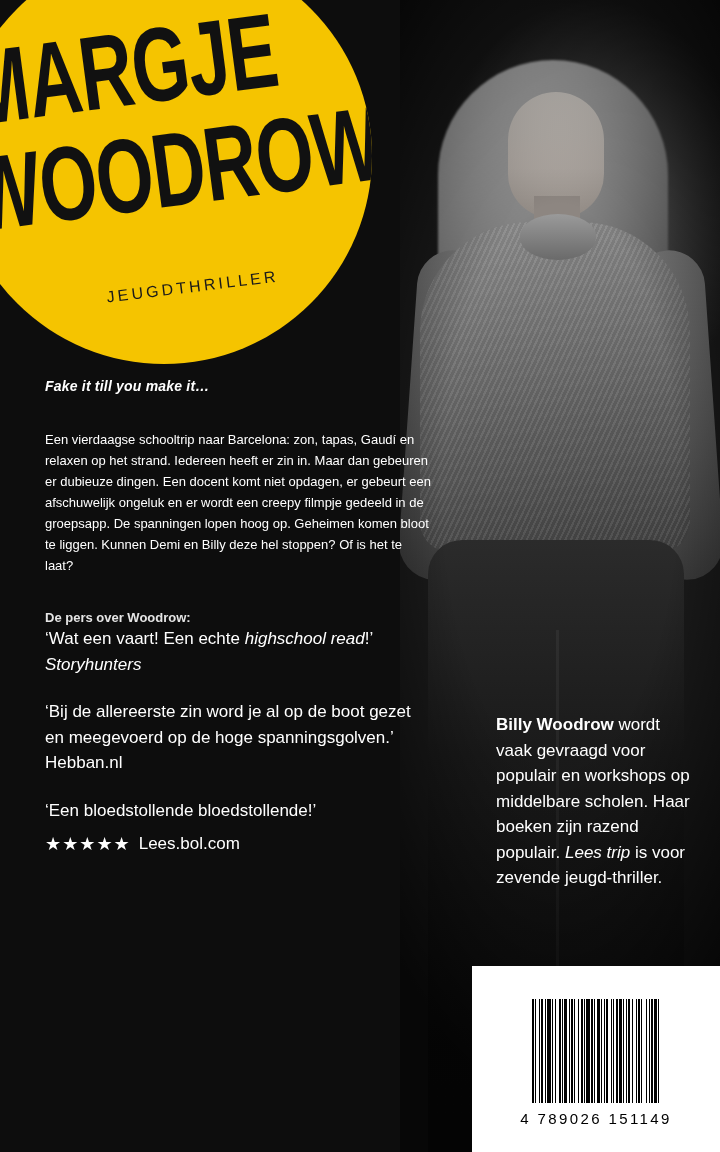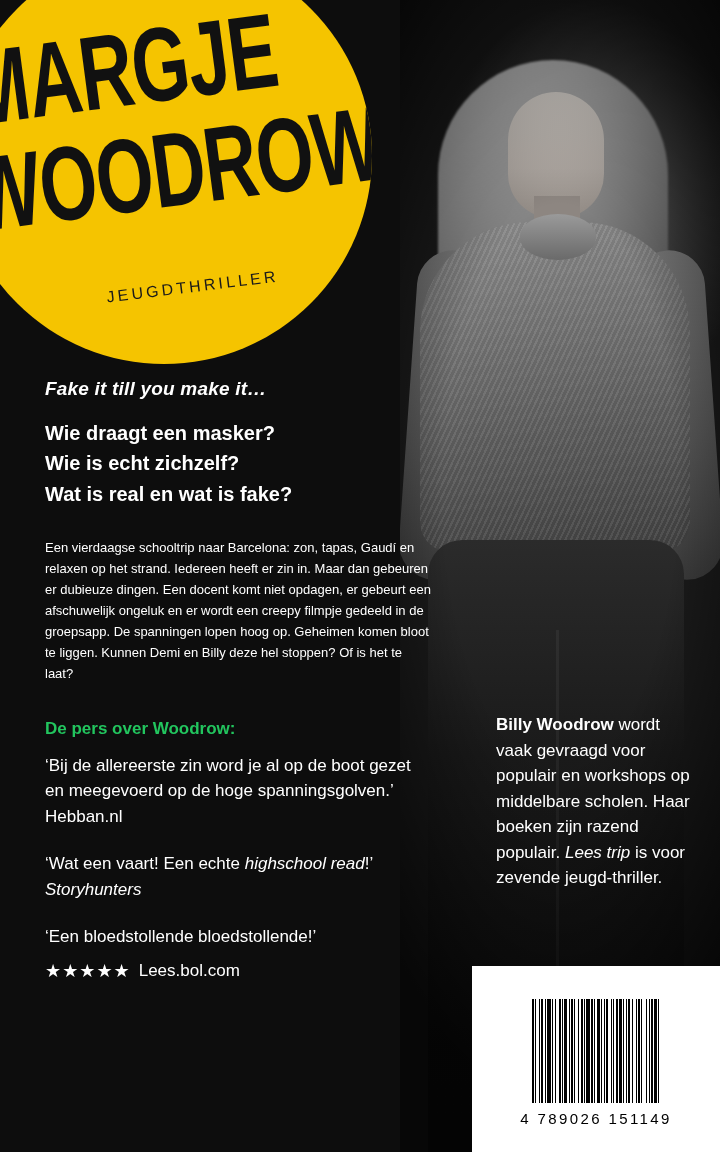--- a/index.html
+++ b/index.html
@@ -166,40 +166,40 @@
   .text-col {
     position: absolute;
     left: 45px;
     top: 378px;
     width: 386px;
     color: #ffffff;
   }
   .tagline {
     font-style: italic;
     font-weight: bold;
-    font-size: 19px;
-    margin-bottom: 18px;
+    font-size: 14px;
+    margin-bottom: 35px;
     letter-spacing: .2px;
   }
   .questions {
     font-weight: bold;
     font-size: 20px;
     line-height: 1.52;
     margin-bottom: 28px;
   }
   .blurb {
     font-size: 13px;
     line-height: 1.62;
     margin-bottom: 34px;
   }
   .press-title {
-    color: #22c55e;
+    color: #e5e5e5;
     font-weight: bold;
-    font-size: 17px;
-    margin-bottom: 14px;
+    font-size: 13px;
+    margin-bottom: 1px;
   }
   .quote {
     font-size: 17px;
     line-height: 1.5;
     margin-bottom: 22px;
   }
   .quote .src {
     display: block;
   }
   .ital {
@@ -284,38 +284,33 @@
       <div class="author-line1">MARGJE</div>
       <div class="author-line2">WOODROW</div>
     </div>
     <div class="genre">JEUGDTHRILLER</div>
   </div>
 
   <div class="text-col">
 
     <div class="tagline">Fake it till you make it…</div>
 
-    <div class="questions">
-      <div>Wie draagt een masker?</div>
-      <div>Wie is echt zichzelf?</div>
-      <div>Wat is real en wat is fake?</div>
+
+    <div class="blurb">Een vierdaagse schooltrip naar Barcelona: zon, tapas, Gaudí en relaxen op het strand. Iedereen heeft er zin in. Maar dan gebeuren er dubieuze dingen. Een docent komt niet opdagen, er gebeurt een afschuwelijk ongeluk en er wordt een creepy filmpje gedeeld in de groepsapp. De spanningen lopen hoog op. Geheimen komen bloot te liggen. Kunnen Demi en Billy deze hel stoppen? Of is het te laat?</div>
+
+    <div class="press-title">De pers over Woodrow:</div>
+
+    <div class="quote">
+      <span>‘Wat een vaart! Een echte </span><span class="ital">highschool read</span><span>!’</span>
+      <span class="src ital">Storyhunters</span>
     </div>
-
-    <div class="blurb">Een vierdaagse schooltrip naar Barcelona: zon, tapas, Gaudí en relaxen op het strand. Iedereen heeft er zin in. Maar dan gebeuren er dubieuze dingen. Een docent komt niet opdagen, er gebeurt een afschuwelijk ongeluk en er wordt een creepy filmpje gedeeld in de groepsapp. De spanningen lopen hoog op. Geheimen komen bloot te liggen. Kunnen Demi en Billy deze hel stoppen? Of is het te laat?</div>
-
-    <div class="press-title">De pers over Woodrow:</div>
 
     <div class="quote">
       <span>‘Bij de allereerste zin word je al op de boot gezet en meegevoerd op de hoge spanningsgolven.’</span>
       <span class="src">Hebban.nl</span>
-    </div>
-
-    <div class="quote">
-      <span>‘Wat een vaart! Een echte </span><span class="ital">highschool read</span><span>!’</span>
-      <span class="src ital">Storyhunters</span>
     </div>
 
     <div class="quote" style="margin-bottom:10px">
       <span>‘Een bloedstollende bloedstollende!’</span>
     </div>
 
     <div class="stars-line">
       <span class="stars">★★★★★</span>
       <span>Lees.bol.com</span>
     </div>

